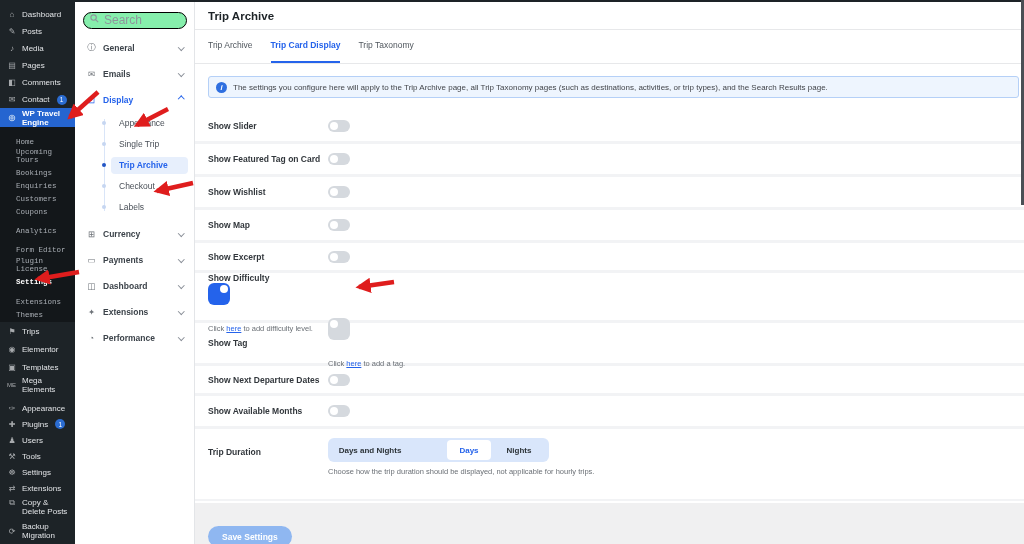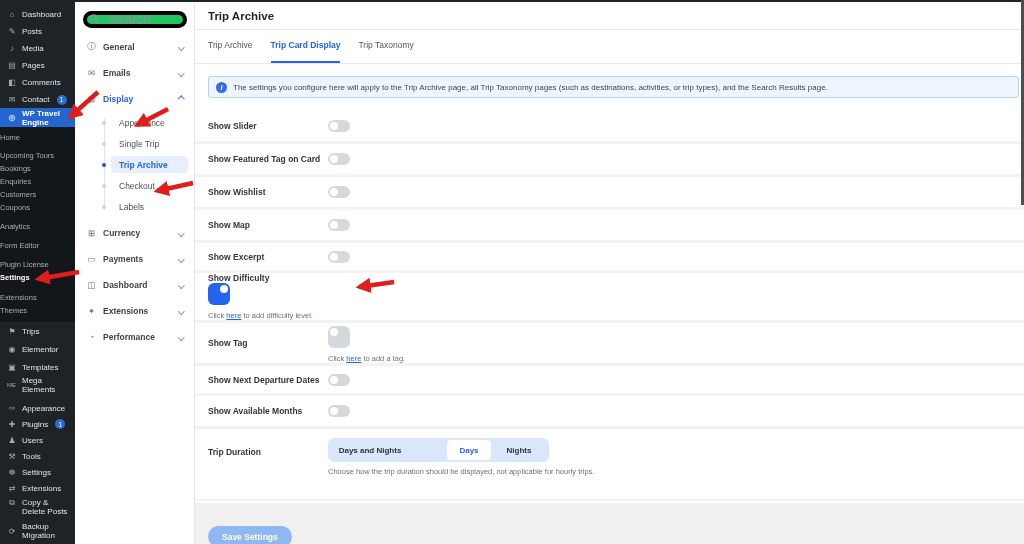--- a/index.html
+++ b/index.html
@@ -13,40 +13,40 @@
   
   #admin-sidebar { position:absolute; left:0; top:0; width:75px; height:544px; background:#1d2327; color:#dcdcde; z-index:5; }
   .adm-item { display:flex; align-items:center; gap:5px; height:17px; padding-left:7px; font-size:8px; color:#e2e4e7; cursor:pointer; }
   .adm-ico { width:10px; font-size:8px; color:#a7aaad; text-align:center; flex:0 0 10px; }
   .adm-badge { background:#2b6cd1; color:#fff; font-size:6.5px; min-width:10px; height:10px; border-radius:6px;
     display:inline-flex; align-items:center; justify-content:center; padding:0 2px; margin-left:2px; }
   .adm-item.active-plugin { background:#2565d0; color:#fff; height:19px; font-weight:bold; }
   .adm-item.active-plugin .adm-ico { color:#cfe0f5; }
 
   #adm-submenu { position:absolute; left:0; top:127px; width:75px; height:195px; background:#13171a; padding-top:6px; }
-  .sub-item { height:13px; display:flex; align-items:flex-start; font-size:7.5px; color:#a8adb3; cursor:pointer; }
+  .sub-item { height:13px; display:flex; align-items:flex-end; padding-left:16px; font-size:7.5px; color:#a8adb3; cursor:pointer;font-family:Liberation Mono, monospace; }
   .sub-item.bold-active { color:#fff; font-weight:bold; }
   .sub-gap5 { height:5px; } .sub-gap6 { height:6px; } .sub-gap7 { height:7px; }
 
   #adm-bottom { position:absolute; left:0; top:322px; width:75px; }
   .adm-b-item { display:flex; align-items:center; gap:5px; height:18px; padding-left:7px; font-size:8px; color:#e2e4e7; cursor:pointer; }
   .adm-b-item.short { height:16px; }
   .adm-b-item.two-line { height:26px; line-height:1.15; align-items:flex-start; padding-top:2px; }
   .adm-sep { height:6px; }
   .me-ico { font-size:6px; letter-spacing:0; color:#a7aaad; width:10px; flex:0 0 10px; }
 
   
   #plugin-sidebar { position:absolute; left:75px; top:2px; width:120px; height:542px; background:#ffffff;
     border-right:1px solid #e3e5e8; z-index:4; }
   #brand { display:flex; align-items:center; gap:4px; padding:9px 0 0 10px; height:26px; }
   #brand .wp { font-size:9.5px; font-weight:bold; color:#1e2a3a; }
   #brand .rest { font-size:9.5px; font-weight:bold; color:#12b3a6; margin-left:2px; }
   #search-wrap { position:relative; margin:8px 8px 0 8px; }
-  #search-input { width:104px; height:17px; border:4px solid #000000; border-radius:9px; background:#22c55e;
-    font-size:14px; padding-left:20px; color:#444; outline:none; font-family:"Liberation Sans",sans-serif; }
+  #search-input { width:104px; height:17px; border:1px solid #000000; border-radius:9px; background:#86efac;
+    font-size:12px; padding-left:20px; color:#444; outline:none; font-family:"Liberation Sans",sans-serif; }
   #search-input::placeholder { color:#8f959c; }
   .mag { position:absolute; left:7px; top:4px; }
 
   .p-nav { margin-top:6px; }
   .p-item { display:flex; align-items:center; height:26px; padding-left:11px; font-size:8.5px; color:#3c434a; font-weight:600; cursor:pointer; }
   .p-ico { width:11px; flex:0 0 11px; font-size:8.5px; color:#6c7177; text-align:center; margin-right:6px; font-weight:400; }
   .p-item.blue, .p-item.blue .p-ico { color:#2563eb; }
   .chev { width:4.5px; height:4.5px; border-right:1.2px solid #8a8f98; border-bottom:1.2px solid #8a8f98;
     transform:rotate(45deg); margin-left:auto; margin-right:11px; }
   .chev.up { transform:rotate(-135deg); border-color:#2563eb; }
@@ -71,21 +71,21 @@
   #notice { margin:12px 5px 0 13px; height:22px; border:1px solid #b5d0f7; background:#eef5fe; border-radius:3px;
     display:flex; align-items:center; gap:6px; padding-left:7px; }
   #notice-icon { width:11px; height:11px; border-radius:50%; background:#2f6fe0; color:#fff; font-size:7.5px; font-weight:bold;
     display:flex; align-items:center; justify-content:center; font-style:italic; flex:0 0 11px; }
   #notice-text { font-size:8px; color:#42454a; }
 
   #rows { margin-top:13px; }
   .row { display:flex; padding-left:13px; border-bottom:3px solid #f2f3f5; }
   .row-label { width:120px; font-size:8.5px; font-weight:600; color:#32373c; display:flex; align-items:center; }
   .row-ctl { display:flex; align-items:center; }
-  .row-ctl.col { flex-direction:column; align-items:flex-start; justify-content:flex-end; gap:6px; }
+  .row-ctl.col { flex-direction:column; align-items:flex-start; justify-content:center; gap:19px; }
   .h33 { height:33px; } .h30 { height:30px; } .h50 { height:50px;flex-direction:column; } .h43 { height:43px; } .h72 { height:72px; border-bottom-width:2px; }
 
   .toggle { width:22px; height:12px; border-radius:6px; background:#d5d9de; position:relative; cursor:pointer; flex:0 0 22px; }
   .toggle .knob { position:absolute; top:2px; left:2px; width:8px; height:8px; border-radius:50%; background:#fff; }
   .toggle.on { background:#2463eb; }
   .toggle.on .knob { left:auto; right:2px; }
 
   .help { font-size:7.5px; color:#6b7076; }
   .help a { color:#2563eb; text-decoration:underline; cursor:pointer; }
 

